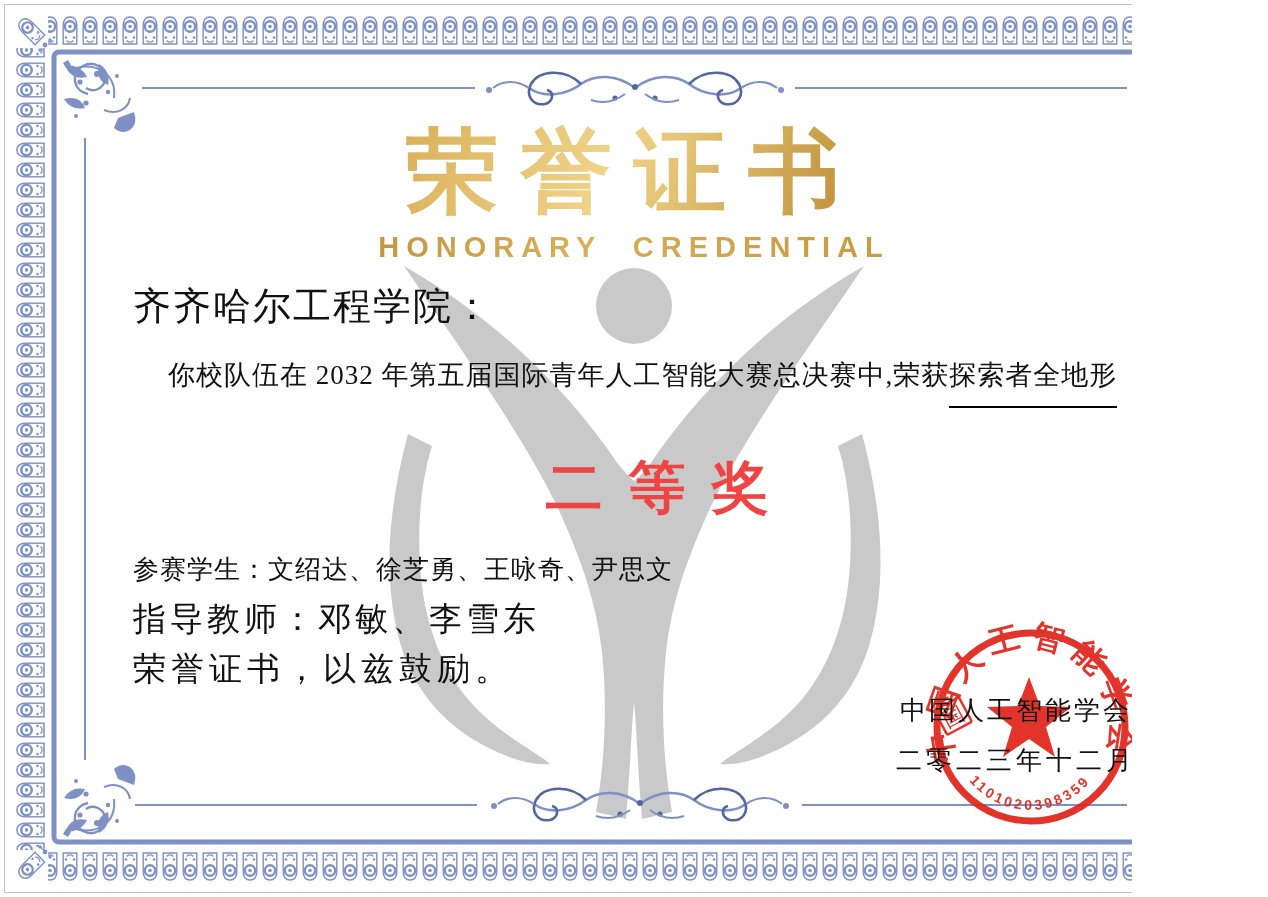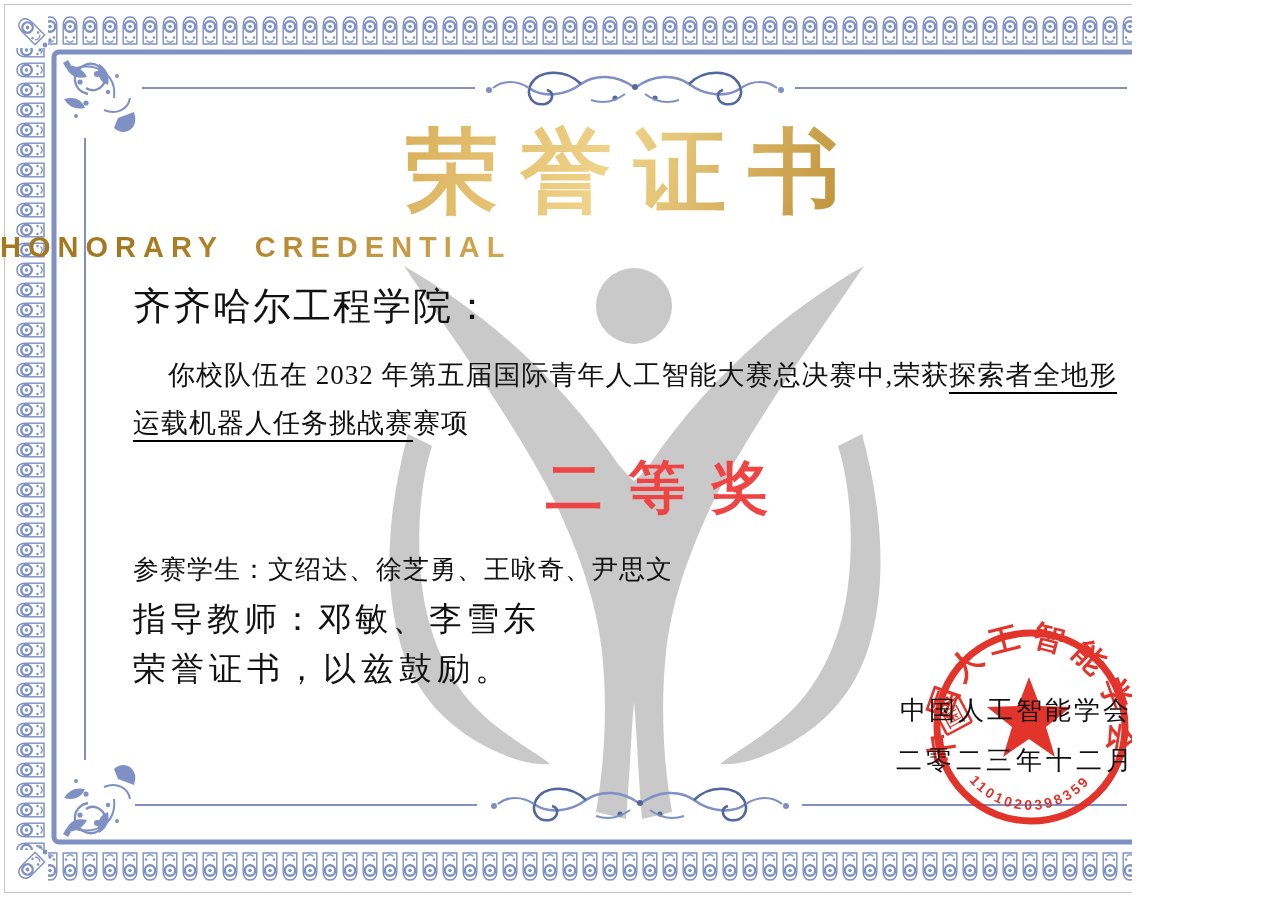--- a/index.html
+++ b/index.html
@@ -4,30 +4,30 @@
 <style>
   html,body{margin:0;padding:0;background:#fff;}
   .page{position:relative;width:1132px;height:897px;background:#fff;overflow:hidden;
         font-family:"Liberation Serif","DejaVu Serif",serif;color:#111;}
   .abs{position:absolute;}
   svg.layer{position:absolute;left:0;top:0;width:1268px;height:897px;}
   .title-cn{left:0;top:120px;width:1268px;text-align:center;font-size:92px;font-weight:bold;
             letter-spacing:22px;color:#c79a3f;line-height:1.15;
             background:linear-gradient(110deg,#9a701f 4%,#d8ae58 30%,#f0d48a 48%,#c3973f 66%,#8f6a1f 95%);
             -webkit-background-clip:text;background-clip:text;-webkit-text-fill-color:transparent;}
-  .title-en{left:0;top:231px;width:1268px;font-size:29px;font-weight:bold;
+  .title-en{left:0;top:231px;width:1268px;text-align:center;font-size:29px;font-weight:bold;
             font-family:"Liberation Sans","DejaVu Sans",sans-serif;
             letter-spacing:7px;word-spacing:16px;color:#c79a3f;
             background:linear-gradient(110deg,#a3781f 10%,#d8ae58 45%,#b98b2e 90%);
             -webkit-background-clip:text;background-clip:text;-webkit-text-fill-color:transparent;}
   .recipient{left:133px;top:281px;font-size:38px;letter-spacing:2px;}
   .bodyline{left:133px;width:1010px;font-size:27px;letter-spacing:1px;line-height:40px;}
   .l1{top:355px;text-indent:35px;}
   .l2{top:403px;}
-  .ul{border-bottom:2px solid #000;padding-bottom:2px;}
+  .ul{border-bottom:2px solid #000;padding-bottom:16px;}
   .award{left:200px;top:450px;width:940px;text-align:center;font-size:57px;font-weight:bold;
          letter-spacing:26px;color:#ef4444;}
   .students{left:133px;top:552px;font-size:26px;letter-spacing:1px;}
   .teachers{left:133px;top:597px;font-size:33px;letter-spacing:4px;}
   .closing{left:133px;top:647px;font-size:33px;letter-spacing:5px;}
   .issuer{left:893px;top:693px;width:246px;text-align:center;font-size:26px;letter-spacing:3px;z-index:6;}
   .idate{left:893px;top:743px;width:246px;text-align:center;font-size:26px;letter-spacing:4px;z-index:6;}
   .certno{left:133px;top:786px;font-size:20px;letter-spacing:1px;z-index:4;}
   .z1{z-index:1}.z2{z-index:2}.z3{z-index:3}.z5{z-index:5}
 </style>
@@ -138,21 +138,20 @@
     <use href="#flour" transform="translate(640,806)"></use>
   </svg>
 
   <div class="abs title-cn z3">荣誉证书</div>
   <div class="abs title-en z3">HONORARY CREDENTIAL</div>
 
   <div class="abs recipient z3">齐齐哈尔工程学院：</div>
 
   <div class="abs bodyline l1 z3"><span>你校队伍在 2032 年第五届国际青年人工智能大赛总决赛中,荣获</span><span class="ul">探索者全地形</span></div>
 
-  <div class="abs bodyline l2 z3"><span class="ul">运载机器人任务挑战赛</span><span>赛项</span></div>
 
   <div class="abs award z3">二等奖</div>
 
   <div class="abs students z3"><span>参赛学生：</span><span>文绍达、徐芝勇、王咏奇、尹思文</span></div>
 
   <div class="abs teachers z3"><span>指导教师：</span><span>邓敏、李雪东</span></div>
 
   <div class="abs closing z3">荣誉证书，以兹鼓励。</div>
 
   <svg class="abs z5" style="left:915px;top:606px;width:240px;height:240px" viewBox="915 606 240 240" aria-hidden="true">

